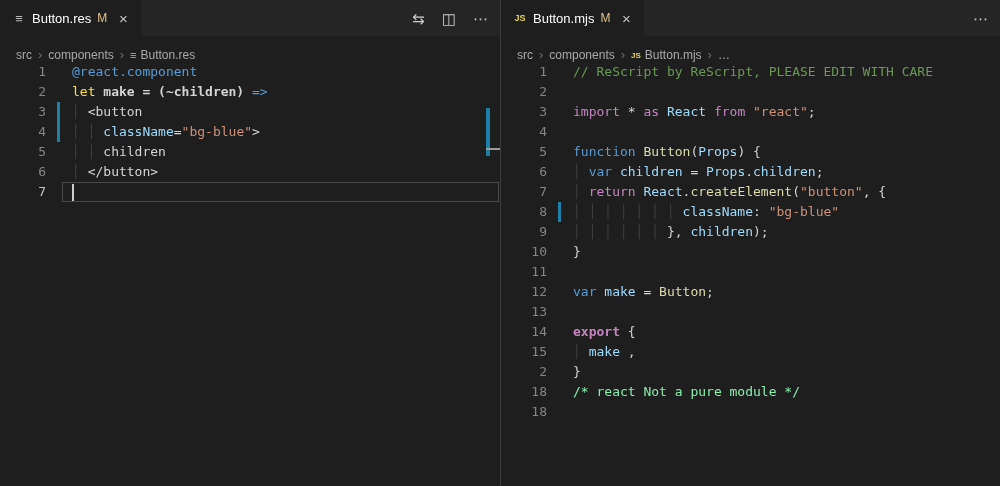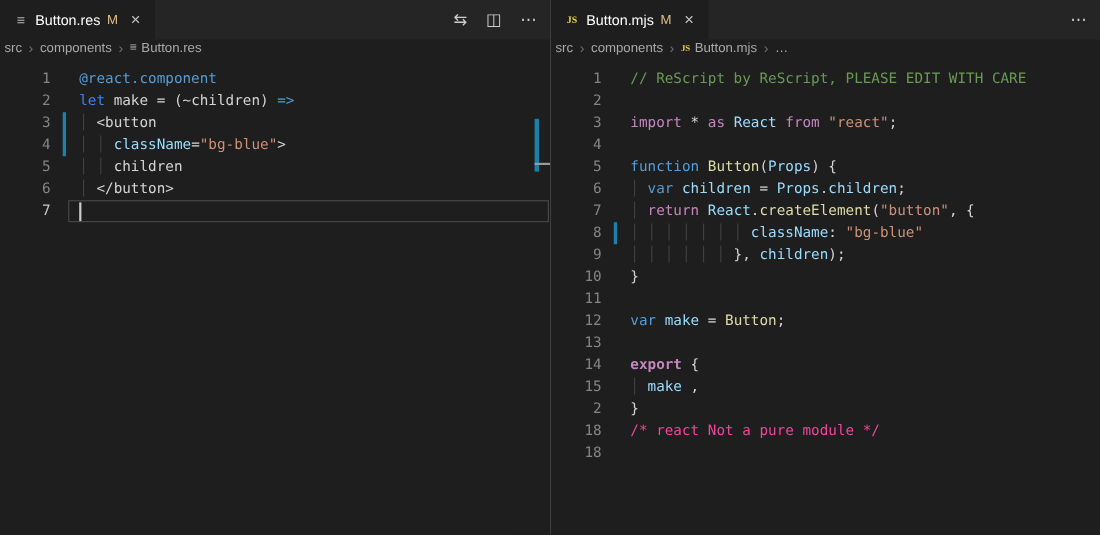--- a/index.html
+++ b/index.html
@@ -15,29 +15,29 @@
 
   
   .tabbar { height:36px; background: var(--tabbar, #252526); display:flex; align-items:stretch; }
   .tab {
     display:flex; align-items:center; padding:0 10px;
     background: var(--bg, #1e1e1e); color: var(--tabfg, #ffffff);
     font-size:13px; cursor:pointer; white-space:nowrap;
   }
   .tabicon { width:18px; text-align:center; margin-right:4px; }
   .file-glyph { color: var(--fileicon, #b8b8b8); font-size:13px; }
-  .js-badge { color: var(--js, #e8d44d); font-weight:700; font-size:9px; letter-spacing:0; font-family:Liberation Serif, serif; }
+  .js-badge { color: var(--js, #e8d44d); font-weight:700; font-size:9px; letter-spacing:0; font-family:Liberation Sans, sans-serif; }
   .tablabel { margin-right:6px; }
   .git-m { color: var(--gitm, #e2c08d); font-size:12px; margin-right:8px; }
   .close { color:#c5c5c5; font-size:15px; width:16px; text-align:center; cursor:pointer; }
   .tab-actions { margin-left:auto; display:flex; align-items:center; padding-right:12px; color: var(--actionfg, #cccccc); }
   .action { margin-left:17px; font-size:15px; cursor:pointer; line-height:1; }
 
   
-  .breadcrumb { height:26px; display:flex; align-items:flex-start; padding-left:4px; font-size:12px; color: var(--bcfg, #a9a9a9); white-space:nowrap; }
+  .breadcrumb { height:26px; display:flex; align-items:flex-end; padding-left:16px; font-size:12px; color: var(--bcfg, #a9a9a9); white-space:nowrap; }
   .bc-item { display:flex; align-items:center; cursor:pointer; }
   .bc-item .bcicon { margin-right:4px; }
   .bc-item .bcicon.file-glyph { font-size:11px; }
   .bc-item .bcicon.js-badge { font-size:8px; }
   .chev { margin:0 6px; color: var(--chev, #6e6e6e); font-size:13px; }
 
   
   .editor {
     position:relative; height:calc(100% - 62px);
     font-family:"DejaVu Sans Mono","Liberation Mono",monospace;
@@ -81,21 +81,21 @@
           <span>components</span>
         </span>
         <span class="chev">›</span>
         <span class="bc-item">
           <span class="bcicon file-glyph">≡</span>
           <span>Button.res</span>
         </span>
       </div>
       <div class="editor">
         <div class="linerow"><span class="ln">1</span><span class="codetext"><span style="color: rgb(86, 156, 214);">@react.component</span></span></div>
-        <div class="linerow"><span class="ln">2</span><span class="codetext"><span style="color: #3b82f6;">let</span><span style="color: rgb(212, 212, 212);"> make = (~children) </span><span style="color: rgb(86, 156, 214);">=&gt;</span></span></div>
+        <div class="linerow"><span class="ln">2</span><span class="codetext"><span style="color: #fde047;">let</span><span style="color: rgb(212, 212, 212); font-weight: bold;"> make = (~children) </span><span style="color: rgb(86, 156, 214);">=&gt;</span></span></div>
         <div class="linerow"><span class="ln">3</span><span class="codetext"><span style="color: rgb(64, 64, 64);">│ </span><span style="color: rgb(212, 212, 212);">&lt;button</span></span></div>
         <div class="linerow"><span class="ln">4</span><span class="codetext"><span style="color: rgb(64, 64, 64);">│ │ </span><span style="color: rgb(156, 220, 254);">className</span><span style="color: rgb(212, 212, 212);">=</span><span style="color: rgb(206, 145, 120);">"bg-blue"</span><span style="color: rgb(212, 212, 212);">&gt;</span></span></div>
         <div class="linerow"><span class="ln">5</span><span class="codetext"><span style="color: rgb(64, 64, 64);">│ │ </span><span style="color: rgb(212, 212, 212);">children</span></span></div>
         <div class="linerow"><span class="ln">6</span><span class="codetext"><span style="color: rgb(64, 64, 64);">│ </span><span style="color: rgb(212, 212, 212); text-align: center;">&lt;/button&gt;</span></span></div>
         <div class="linerow"><span class="ln" style="color: rgb(198, 198, 198);">7</span><span class="codetext"></span></div>
         <div class="modbar" style="top: 40px; height: 40px;"></div>
         <div class="curline" style="top: 120px;"></div>
         <div class="cursor" style="top: 122px; left: 72px;"></div>
         <div class="ovr-blue"></div>
         <div class="ovr-cursor"></div>
@@ -141,18 +141,18 @@
         <div class="linerow"><span class="ln">7</span><span class="codetext"><span style="color: rgb(64, 64, 64);">│ </span><span style="color: rgb(197, 134, 192);">return</span><span style="color: rgb(212, 212, 212);"> </span><span style="color: rgb(156, 220, 254);">React</span><span style="color: rgb(212, 212, 212);">.</span><span style="color: rgb(220, 220, 170);">createElement</span><span style="color: rgb(212, 212, 212);">(</span><span style="color: rgb(206, 145, 120);">"button"</span><span style="color: rgb(212, 212, 212);">, {</span></span></div>
         <div class="linerow"><span class="ln">8</span><span class="codetext"><span style="color: rgb(64, 64, 64);">│ │ │ │ │ │ │ </span><span style="color: rgb(156, 220, 254);">className</span><span style="color: rgb(212, 212, 212);">: </span><span style="color: rgb(206, 145, 120);">"bg-blue"</span></span></div>
         <div class="linerow"><span class="ln">9</span><span class="codetext"><span style="color: rgb(64, 64, 64);">│ │ │ │ │ │ </span><span style="color: rgb(212, 212, 212);">}, </span><span style="color: rgb(156, 220, 254);">children</span><span style="color: rgb(212, 212, 212);">);</span></span></div>
         <div class="linerow"><span class="ln">10</span><span class="codetext"><span style="color: rgb(212, 212, 212);">}</span></span></div>
         <div class="linerow"><span class="ln">11</span><span class="codetext"></span></div>
         <div class="linerow"><span class="ln">12</span><span class="codetext"><span style="color: rgb(86, 156, 214);">var</span><span style="color: rgb(212, 212, 212);"> </span><span style="color: rgb(156, 220, 254);">make</span><span style="color: rgb(212, 212, 212);"> = </span><span style="color: rgb(220, 220, 170);">Button</span><span style="color: rgb(212, 212, 212);">;</span></span></div>
         <div class="linerow"><span class="ln">13</span><span class="codetext"></span></div>
         <div class="linerow"><span class="ln">14</span><span class="codetext"><span style="color: rgb(197, 134, 192); font-weight: bold;">export</span><span style="color: rgb(212, 212, 212);"> {</span></span></div>
         <div class="linerow"><span class="ln">15</span><span class="codetext"><span style="color: rgb(64, 64, 64);">│ </span><span style="color: rgb(156, 220, 254);">make</span><span style="color: rgb(212, 212, 212);"> ,</span></span></div>
         <div class="linerow"><span class="ln">2</span><span class="codetext"><span style="color: rgb(212, 212, 212);">}</span></span></div>
-        <div class="linerow"><span class="ln">18</span><span class="codetext"><span style="color: #ec4899;">/* react Not a pure module */</span></span></div>
+        <div class="linerow"><span class="ln">18</span><span class="codetext"><span style="color: #86efac;">/* react Not a pure module */</span></span></div>
         <div class="linerow"><span class="ln">18</span><span class="codetext"></span></div>
         <div class="modbar" style="top: 140px; height: 20px;"></div>
       </div>
     </section>
 </div>
 
 </body></html>

